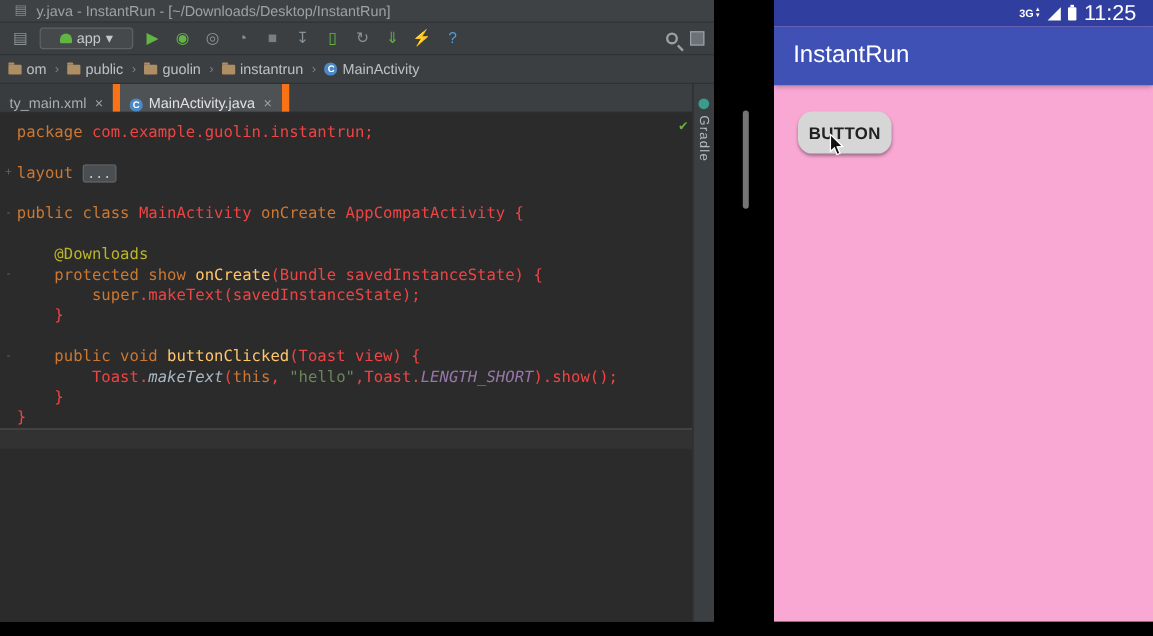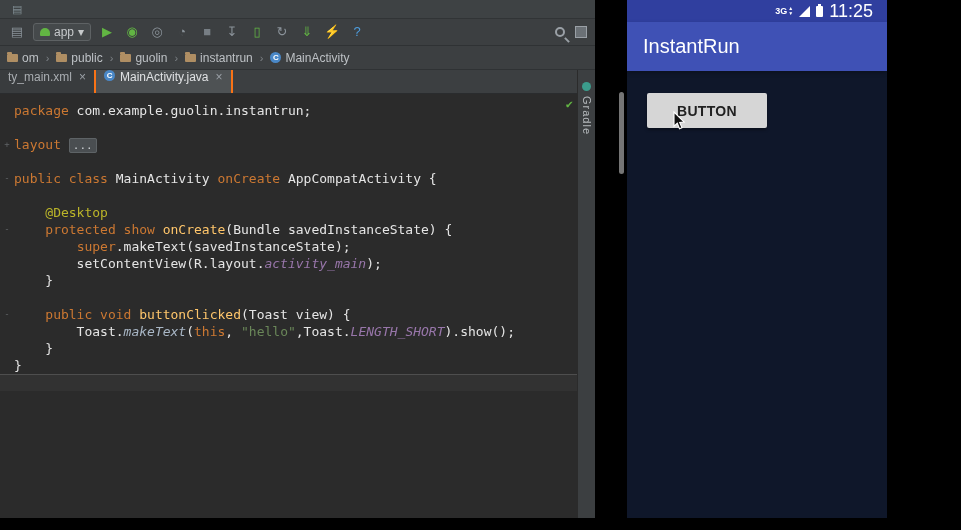--- a/index.html
+++ b/index.html
@@ -8,92 +8,93 @@
   .stage{position:absolute;inset:0}
 
   
   .ide{position:absolute;left:0;top:0;width:595px;height:518px;background:#3c3f41}
   .titlebar{height:19px;background:#3e4244;color:#9da1a6;font-size:12px;line-height:19px;
     display:flex;align-items:center;gap:8px;padding-left:12px;border-bottom:1px solid #313436}
   .win-icon{color:#7f8b91;font-size:11px}
   .toolbar{height:27px;display:flex;align-items:center;gap:7px;padding:0 8px;border-bottom:1px solid #2f3234}
   .tbicon{font-size:13px;line-height:14px;width:18px;text-align:center;cursor:default}
   .module{display:flex;align-items:center;gap:4px;border:1px solid #5e6264;border-radius:3px;
-    padding:1px 6px;color:#c6c9cb;font-size:12px;background:#45494b}
+    padding:1px 16px;color:#c6c9cb;font-size:12px;background:#45494b}
   .droid{width:10px;height:8px;background:#62b543;border-radius:5px 5px 1px 1px}
   .tb-right{margin-left:auto;display:flex;align-items:center;gap:10px}
   .mag{width:10px;height:10px;border:2px solid #9aa0a6;border-radius:50%;position:relative;display:inline-block}
   .mag:after{content:"";position:absolute;width:2px;height:6px;background:#9aa0a6;transform:rotate(-45deg);left:9px;top:8px}
   .panelbox{width:12px;height:12px;border:1px solid #9aa0a6;background:#6b7176}
 
   .breadcrumbs{height:24px;display:flex;align-items:center;gap:4px;padding:0 4px;
     color:#bdc1c5;font-size:12px;border-bottom:1px solid #2f3234}
   .crumb{display:flex;align-items:center;gap:4px;padding:1px 3px}
   .crumb-sep{color:#7d8287;font-size:11px}
   .ficon{width:11px;height:8px;background:#af8e63;border-radius:1px;position:relative;display:inline-block}
   .ficon:before{content:"";position:absolute;top:-2px;left:0;width:5px;height:2px;background:#af8e63;border-radius:1px 1px 0 0}
   .cicon{width:11px;height:11px;border-radius:50%;background:#4a88c7;color:#fff;font-size:8px;font-weight:bold;
     display:inline-flex;align-items:center;justify-content:center}
 
   .tabsbar{height:24px;width:577px;display:flex;align-items:flex-end;background:#3c3f41;border-bottom:1px solid #2a2c2e}
-  .tab{display:flex;align-items:flex-start;gap:5px;height:23px;padding:0 8px;font-size:12px;color:#a9adb1;
-    background:#393c3e;border-right:2px solid #f97316}
+  .tab{display:flex;align-items:flex-end;gap:5px;height:23px;padding:0 8px;font-size:12px;color:#a9adb1;
+    background:#393c3e;border-right:6px solid #f97316}
   .tab.active{background:#4e5254;color:#dfe1e3}
   .tclose{color:#9aa0a6;font-size:12px;margin-left:2px}
 
   .editor{position:absolute;left:0;top:94px;width:577px;bottom:0;background:#2b2b2b;
     font-family:"DejaVu Sans Mono",monospace;font-size:13px;line-height:17px;padding-top:8px;overflow:hidden}
   .cline{display:flex;height:17px;white-space:pre}
   .cline.caret{background:#323232;border-top:1px solid #4e4e4e}
   .fold-marker{width:14px;flex:0 0 14px;color:#606366;font-size:9px;text-align:center;line-height:17px}
   .ctext{white-space:pre}
   .tk-kw{color:#cc7832}
   .tk-ann{color:#bbb529}
   .tk-fn{color:#ffc66b}
   .tk-str{color:#6a8759}
   .tk-fld{color:#9876aa;font-style:italic}
   .tk-sm{color:#a9b7c6;font-style:italic}
-  .tk-pl{color:#e5e5e5}
+  .tk-pl{color:#ef4444}
   .tk-fold{background:#4a4e51;color:#c9cdd0;border:1px solid #5e6366;border-radius:2px;padding:0 3px;font-size:11px}
   .inspect-check{position:absolute;right:4px;top:2px;color:#62b543;font-size:12px}
 
   .gradle-strip{position:absolute;right:0;top:70px;bottom:0;width:18px;background:#3c3f41;
     border-left:1px solid #2b2b2b;display:flex;flex-direction:column;align-items:center;padding-top:12px;gap:5px}
   .gradle-icon{width:9px;height:9px;border-radius:50%;background:#3b9c8c}
   .gradle-label{writing-mode:vertical-rl;color:#b6babd;font-size:11px;letter-spacing:1px}
 
   
   .gap-handle{position:absolute;left:619px;top:92px;width:5px;height:82px;background:#757575;border-radius:3px}
 
   
-  .emulator{position:absolute;left:627px;top:0;width:260px;height:518px;background:#0f172a}
+  .emulator{position:absolute;left:645px;top:0;width:316px;height:518px;background:#f9a8d4}
   .e-status{height:22px;background:#303f9f;display:flex;align-items:center;justify-content:flex-end;
     gap:6px;padding:0 14px;color:#fff}
   .net{display:flex;align-items:center;font-size:9px;font-weight:bold;color:#fff}
   .net-arrows{display:flex;flex-direction:column;font-size:5px;line-height:5px;margin-left:1px;color:#fff}
   .sig{width:0;height:0;border-left:11px solid transparent;border-bottom:11px solid #fff}
   .batt{width:7px;height:11px;background:#fff;border-radius:1px;position:relative}
   .batt:before{content:"";position:absolute;top:-2px;left:2px;width:3px;height:2px;background:#fff}
   .e-time{font-size:18px;color:#fff}
   .e-appbar{height:49px;background:#3f51b5;color:#fff;font-size:20px;display:flex;align-items:center;
     padding-left:16px;box-shadow:0 2px 4px rgba(0,0,0,.25)}
   .e-content{position:relative;height:447px}
-  .e-button{position:absolute;left:20px;top:22px;height:35px;padding:0 30px;background:#d6d6d6;border:none;
-    border-radius:2px;font-family:"Liberation Sans",sans-serif;font-size:14px;font-weight:bold;color:#212121;
+  .e-button{position:absolute;left:20px;top:22px;height:35px;padding:0 9px;background:#d6d6d6;border:none;
+    border-radius:12px;font-family:"Liberation Sans",sans-serif;font-size:14px;font-weight:bold;color:#212121;
     letter-spacing:.3px;box-shadow:0 2px 3px rgba(0,0,0,.35)}
   .cursor{position:absolute;left:46px;top:40px}
 </style>
 </head>
 <body>
 
 <div class="stage">
 
   <div class="ide">
     <div class="titlebar">
       <span class="win-icon">▤</span>
+      <span>y.java - InstantRun - [~/Downloads/Desktop/InstantRun]</span>
     </div>
 
     <div class="toolbar">
       <span style="display:flex;gap:7px">
           <span class="tbicon" style="color: rgb(138, 146, 153);">▤</span>
         </span>
       <span class="module">
         <span class="droid"></span>
         <span>app</span>
         <span>▾</span>
@@ -157,24 +158,23 @@
       </div>
 
     <div class="editor">
       <div>
           <div class="cline"><span class="fold-marker"></span><span class="ctext"><span class="tk-kw">package</span><span class="tk-pl"> com.example.guolin.instantrun;</span></span></div>
           <div class="cline"><span class="fold-marker"></span><span class="ctext">&nbsp;</span></div>
           <div class="cline"><span class="fold-marker">+</span><span class="ctext"><span class="tk-kw">layout</span><span class="tk-pl"> </span><span class="tk-fold">...</span></span></div>
           <div class="cline"><span class="fold-marker"></span><span class="ctext">&nbsp;</span></div>
           <div class="cline"><span class="fold-marker">-</span><span class="ctext"><span class="tk-kw">public class</span><span class="tk-pl"> MainActivity </span><span class="tk-kw">onCreate</span><span class="tk-pl"> AppCompatActivity {</span></span></div>
           <div class="cline"><span class="fold-marker"></span><span class="ctext">&nbsp;</span></div>
-          <div class="cline"><span class="fold-marker"></span><span class="ctext"><span class="tk-ann">    @Desktop</span></span></div>
+          <div class="cline"><span class="fold-marker"></span><span class="ctext"><span class="tk-ann">    @Downloads</span></span></div>
           <div class="cline"><span class="fold-marker">-</span><span class="ctext"><span class="tk-kw">    protected show</span><span class="tk-pl"> </span><span class="tk-fn">onCreate</span><span class="tk-pl">(Bundle savedInstanceState) {</span></span></div>
           <div class="cline"><span class="fold-marker"></span><span class="ctext"><span class="tk-pl">        </span><span class="tk-kw">super</span><span class="tk-pl">.makeText(savedInstanceState);</span></span></div>
-          <div class="cline"><span class="fold-marker"></span><span class="ctext"><span class="tk-pl">        setContentView(R.layout.</span><span class="tk-fld">activity_main</span><span class="tk-pl">);</span></span></div>
           <div class="cline"><span class="fold-marker"></span><span class="ctext"><span class="tk-pl">    }</span></span></div>
           <div class="cline"><span class="fold-marker"></span><span class="ctext">&nbsp;</span></div>
           <div class="cline"><span class="fold-marker">-</span><span class="ctext"><span class="tk-kw">    public void</span><span class="tk-pl"> </span><span class="tk-fn">buttonClicked</span><span class="tk-pl">(Toast view) {</span></span></div>
           <div class="cline"><span class="fold-marker"></span><span class="ctext"><span class="tk-pl">        Toast.</span><span class="tk-sm">makeText</span><span class="tk-pl">(</span><span class="tk-kw">this</span><span class="tk-pl">, </span><span class="tk-str">"hello"</span><span class="tk-pl">,Toast.</span><span class="tk-fld">LENGTH_SHORT</span><span class="tk-pl">).show();</span></span></div>
           <div class="cline"><span class="fold-marker"></span><span class="ctext"><span class="tk-pl">    }</span></span></div>
           <div class="cline"><span class="fold-marker"></span><span class="ctext"><span class="tk-pl">}</span></span></div>
           <div class="cline caret"><span class="fold-marker"></span><span class="ctext">&nbsp;</span></div>
         </div>
       <span class="inspect-check">✔</span>
     </div>

